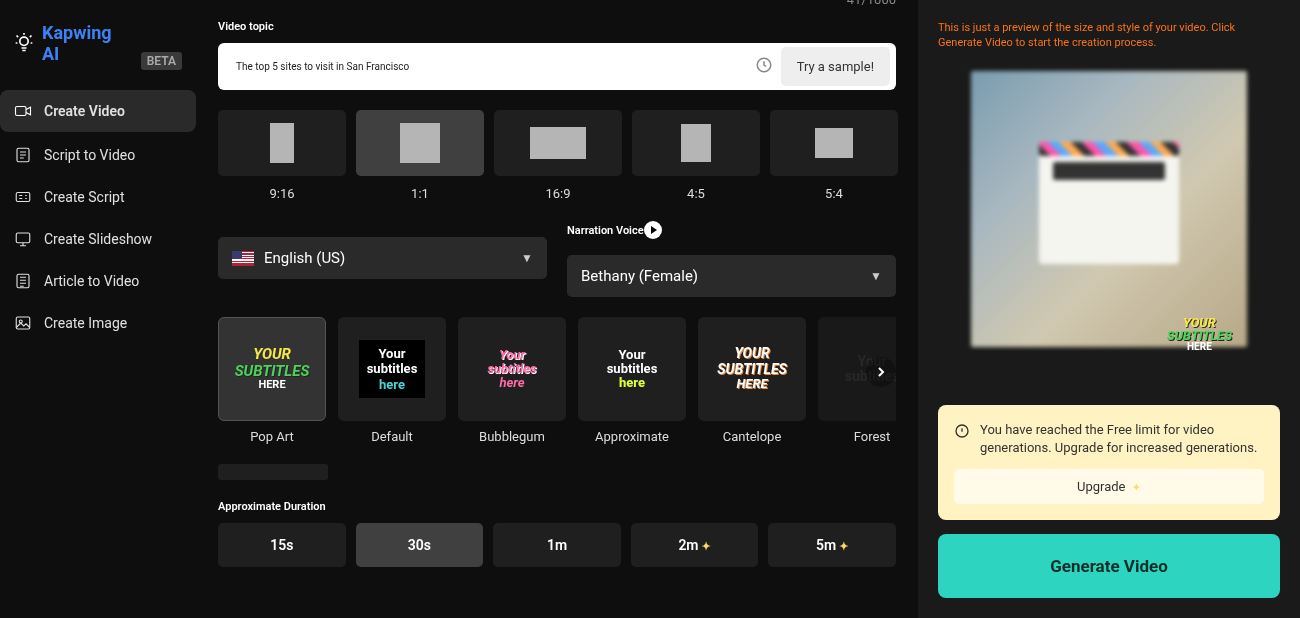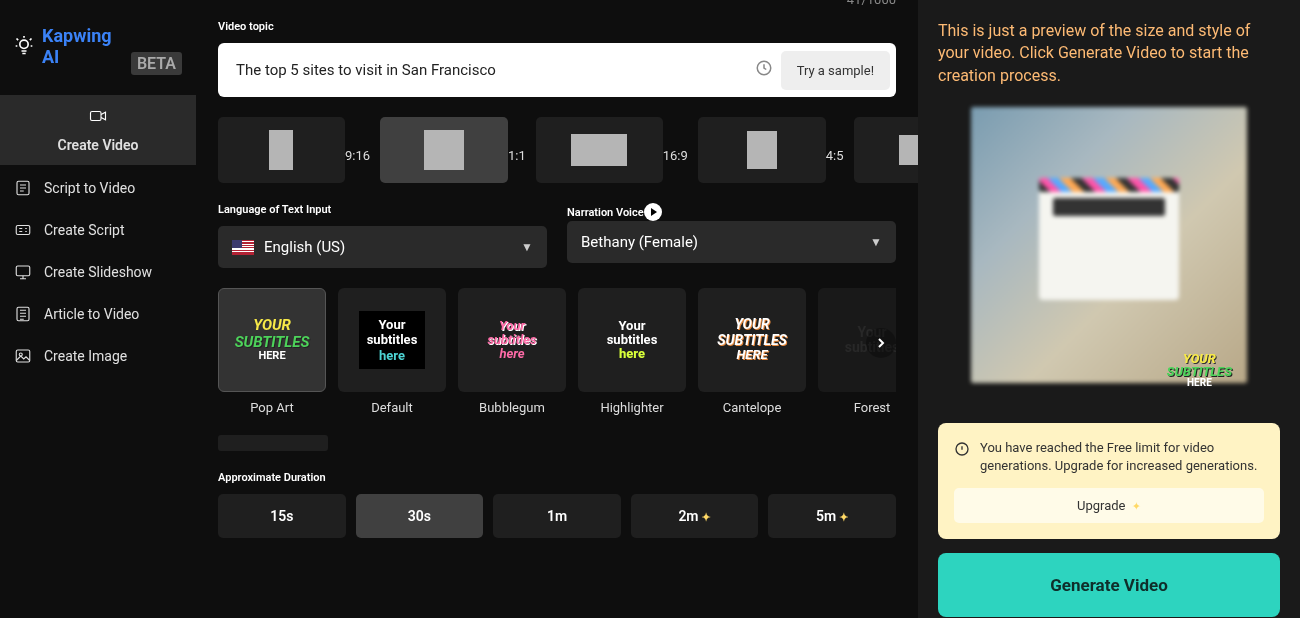--- a/index.html
+++ b/index.html
@@ -38,40 +38,39 @@
       justify-content: center;
     }
     .logo-text {
       font-size: 18px;
       font-weight: 700;
       color: #3b82f6;
     }
     .beta-badge {
       background: #3a3a3a;
       color: #aaa;
-      font-size: 16px;
+      font-size: 12px;
       padding: 2px 6px;
       border-radius: 3px;
       font-weight: 600;
       margin-top: 36px;
     }
     .nav-item {
       display: flex;
       align-items: center;
       padding: 12px 14px;
       gap: 12px;
       cursor: pointer;
       font-size: 14px;
       color: #e0e0e0;
     }
     .nav-item.active {
       background: #2a2a2a;
-      border-radius: 0;
+      border-radius: 8px;
       margin: 2px 0;
-      flex-direction: column;
     }
     .nav-item .icon {
       width: 18px;
       height: 18px;
       display: flex;
       align-items: center;
       justify-content: center;
       flex-shrink: 0;
     }
     .nav-item svg {
@@ -102,21 +101,21 @@
       border-radius: 6px;
       padding: 4px;
       margin-bottom: 20px;
       position: relative;
     }
     .topic-input {
       flex: 1;
       border: none;
       outline: none;
       background: transparent;
-      font-size: 15px;
+      font-size: 10px;
       padding: 14px 14px;
       color: #222;
     }
     .char-count {
       position: absolute;
       right: 0;
       top: -28px;
       font-size: 13px;
       color: #888;
     }
@@ -137,21 +136,21 @@
     }
     
     .size-row {
       display: flex;
       gap: 10px;
       margin-bottom: 20px;
     }
     .size-option {
       width: 152px;
       display: flex;
-      flex-direction: row;
+      flex-direction: column;
       align-items: center;
       cursor: pointer;
     }
     .size-box {
       width: 128px;
       height: 66px;
       background: #1f1f1f;
       border-radius: 5px;
       display: flex;
       align-items: center;
@@ -179,21 +178,21 @@
     .col { flex: 1; }
     .select-box {
       background: #2a2a2a;
       border-radius: 5px;
       padding: 12px 14px;
       display: flex;
       align-items: center;
       justify-content: space-between;
       font-size: 15px;
       cursor: pointer;
-      margin-top: 0;
+      margin-top: 16px;
     }
     .select-left {
       display: flex;
       align-items: center;
       gap: 10px;
     }
     .flag {
       width: 22px;
       height: 15px;
       background: linear-gradient(to bottom, #b22234 0%, #b22234 8%, #fff 8%, #fff 16%, #b22234 16%, #b22234 24%, #fff 24%, #fff 32%, #b22234 32%, #b22234 40%, #fff 40%, #fff 48%, #b22234 48%, #b22234 56%, #fff 56%, #fff 64%, #b22234 64%, #b22234 72%, #fff 72%, #fff 80%, #b22234 80%, #b22234 100%);
@@ -329,22 +328,22 @@
     
     .right {
       width: 382px;
       background: #1a1a1a;
       padding: 20px;
       display: flex;
       flex-direction: column;
       flex-shrink: 0;
     }
     .preview-text {
-      font-size: 16px;
-      color: #fdba74;
+      font-size: 11px;
+      color: #f97316;
       line-height: 1.4;
       margin-bottom: 20px;
     }
     .preview-box {
       width: 276px;
       height: 276px;
       background: linear-gradient(135deg, #7a9cb0 0%, #a8b8c0 30%, #d0c8b0 60%, #b8a888 100%);
       border-radius: 2px;
       margin: 0 auto 20px;
       position: relative;
@@ -553,21 +552,20 @@
     <div class="size-option">
         <div class="size-box">
           <div class="size-inner s54"></div>
         </div>
         <div class="size-label">5:4</div>
       </div>
   </div>
 
   <div class="two-col">
     <div class="col">
-      <div class="section-label">Language of Text Input</div>
       <div class="select-box">
         <div class="select-left">
           <span class="flag"></span>
           <span>English (US)</span>
         </div>
         <span class="chevron">▼</span>
       </div>
     </div>
     <div class="col">
       <div class="voice-label-row">
@@ -603,21 +601,21 @@
           <span class="l3">here</span>
         </div>
       <div class="style-label">Bubblegum</div>
     </div>
     <div class="style-option">
       <div class="style-box style-highlighter">
           <span class="l1">Your</span>
           <span class="l2">subtitles</span>
           <span class="l3">here</span>
         </div>
-      <div class="style-label">Highlighter</div>
+      <div class="style-label">Approximate</div>
     </div>
     <div class="style-option">
       <div class="style-box style-cantelope">
           <span class="l1">YOUR</span>
           <span class="l2">SUBTITLES</span>
           <span class="l3">HERE</span>
         </div>
       <div class="style-label">Cantelope</div>
     </div>
     <div class="style-option">

